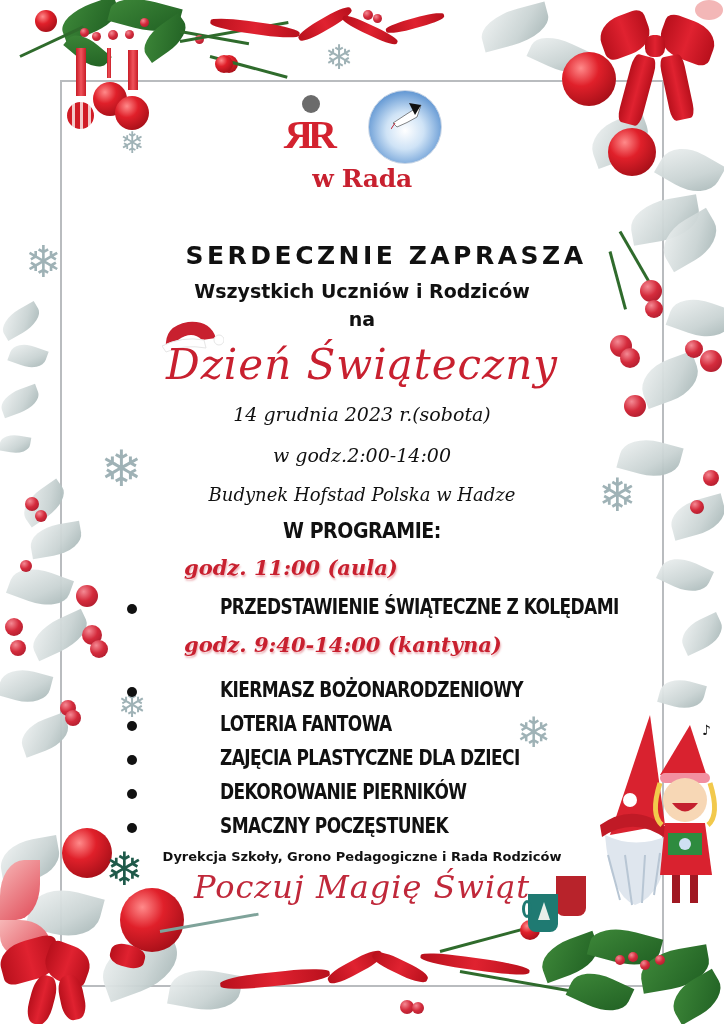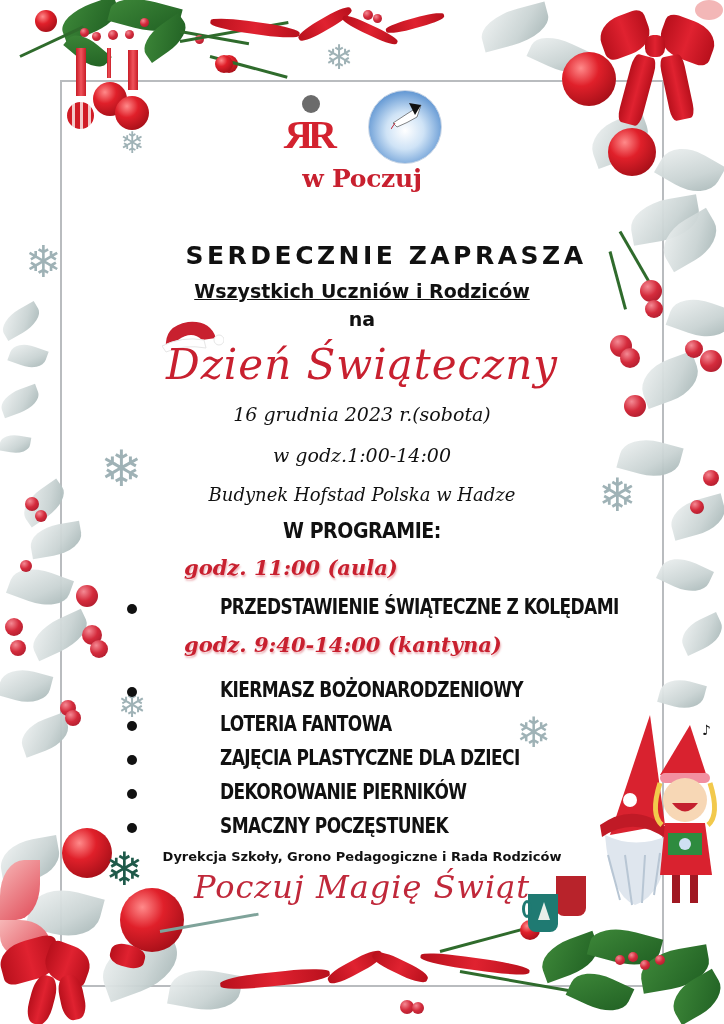--- a/index.html
+++ b/index.html
@@ -32,21 +32,21 @@
   .logo-rr .r1 { left: 0; transform: scaleX(-1); }
   .logo-rr .r2 { left: 24px; }
   .logo-school { position: absolute; left: 368px; top: 90px; width: 74px; height: 74px; border-radius: 50%;
     background: radial-gradient(circle at 50% 55%, #ffffff 0%, #cfe3f6 35%, #5f95d2 75%, #2f64a8 100%); border: 1px solid #c9d6e6; }
   .logo-school .bird { position: absolute; left: 22px; top: 10px; width: 34px; height: 30px; }
 
   
   .center { position: absolute; left: 0; width: 724px; text-align: center; }
   .school-title { top: 163px; font-family: "DejaVu Serif", serif; font-weight: bold; font-size: 25px; line-height: 32px; color: #c8202f; letter-spacing: -0.3px; }
   .invites { top: 241px; font-family: "DejaVu Sans", sans-serif; font-weight: bold; font-size: 25px; letter-spacing: 3.5px; color: #111; padding-left: 48px; }
-  .audience { top: 280px; font-family: "DejaVu Sans", sans-serif; font-weight: bold; font-size: 19px; color: #111; text-decoration: underline; }
+  .audience { top: 280px; font-family: "DejaVu Sans", sans-serif; font-weight: bold; font-size: 19px; color: #111; }
   .na { top: 308px; font-family: "DejaVu Sans", sans-serif; font-weight: bold; font-size: 19px; color: #111; }
   .event-title { top: 340px; font-family: "DejaVu Serif", serif; font-style: italic; font-size: 42px; color: #c8202f; letter-spacing: 1px; }
   .santa-hat { position: absolute; left: 162px; top: 318px; width: 62px; height: 36px; }
   .script { font-family: "DejaVu Serif", serif; font-style: italic; color: #111; }
   .date { top: 403px; font-size: 19px; }
   .hours { top: 444px; font-size: 19px; }
   .venue { top: 484px; font-size: 18px; }
   .program-title { top: 519px; font-family: "DejaVu Sans", sans-serif; font-weight: bold; font-size: 19px; letter-spacing: -0.5px; transform: scaleY(1.15); color: #111; }
 
   .slot { position: absolute; font-family: "DejaVu Serif", serif; font-style: italic; font-weight: bold; font-size: 21px; color: #c8202f; text-shadow: 1px 2px 2px rgba(200,32,47,.35); margin-left: 44px; }
@@ -246,36 +246,36 @@
 </div>
 <div class="logo-school">
   <svg class="bird" viewBox="0 0 34 30">
     <path d="M2 22 Q14 14 30 4 L26 16 Q16 22 6 26 Z" fill="#ffffff" stroke="#333" stroke-width="0.6"></path>
     <path d="M18 2 L30 4 L24 14 Z" fill="#111"></path>
     <path d="M4 22 L0 28" stroke="#c0283a" stroke-width="1"></path>
   </svg>
 </div>
 
 <div class="center school-title">
-  <div>w Poczuj</div>
+  <div>w Rada</div>
 </div>
 
 <div class="center invites">SERDECZNIE ZAPRASZA</div>
 <div class="center audience">Wszystkich Uczniów i Rodziców</div>
 <div class="center na">na</div>
 
 <svg class="santa-hat" viewBox="0 0 62 36">
   <path d="M4 30 Q2 8 26 4 Q48 2 54 20 L40 22 Q30 12 16 22 Z" fill="#c8202f"></path>
   <path d="M0 28 Q20 18 42 22 L44 30 Q22 26 4 34 Z" fill="#ffffff" stroke="#e6e6e6"></path>
   <circle cx="57" cy="22" r="5" fill="#ffffff" stroke="#e6e6e6"></circle>
 </svg>
 <div class="center event-title">Dzień Świąteczny</div>
 
-<div class="center script date">16 grudnia 2023 r.(sobota)</div>
-<div class="center script hours">w godz.1:00-14:00</div>
+<div class="center script date">14 grudnia 2023 r.(sobota)</div>
+<div class="center script hours">w godz.2:00-14:00</div>
 <div class="center script venue">Budynek Hofstad Polska w Hadze</div>
 
 <div class="center program-title">W PROGRAMIE:</div>
 
 <div class="slot slot1">godz.  11:00 (aula)</div>
 <div class="item item1" style="top:594px;">
   <span class="bullet"></span>
   <span class="item-label">PRZEDSTAWIENIE ŚWIĄTECZNE Z KOLĘDAMI</span>
 </div>
 

